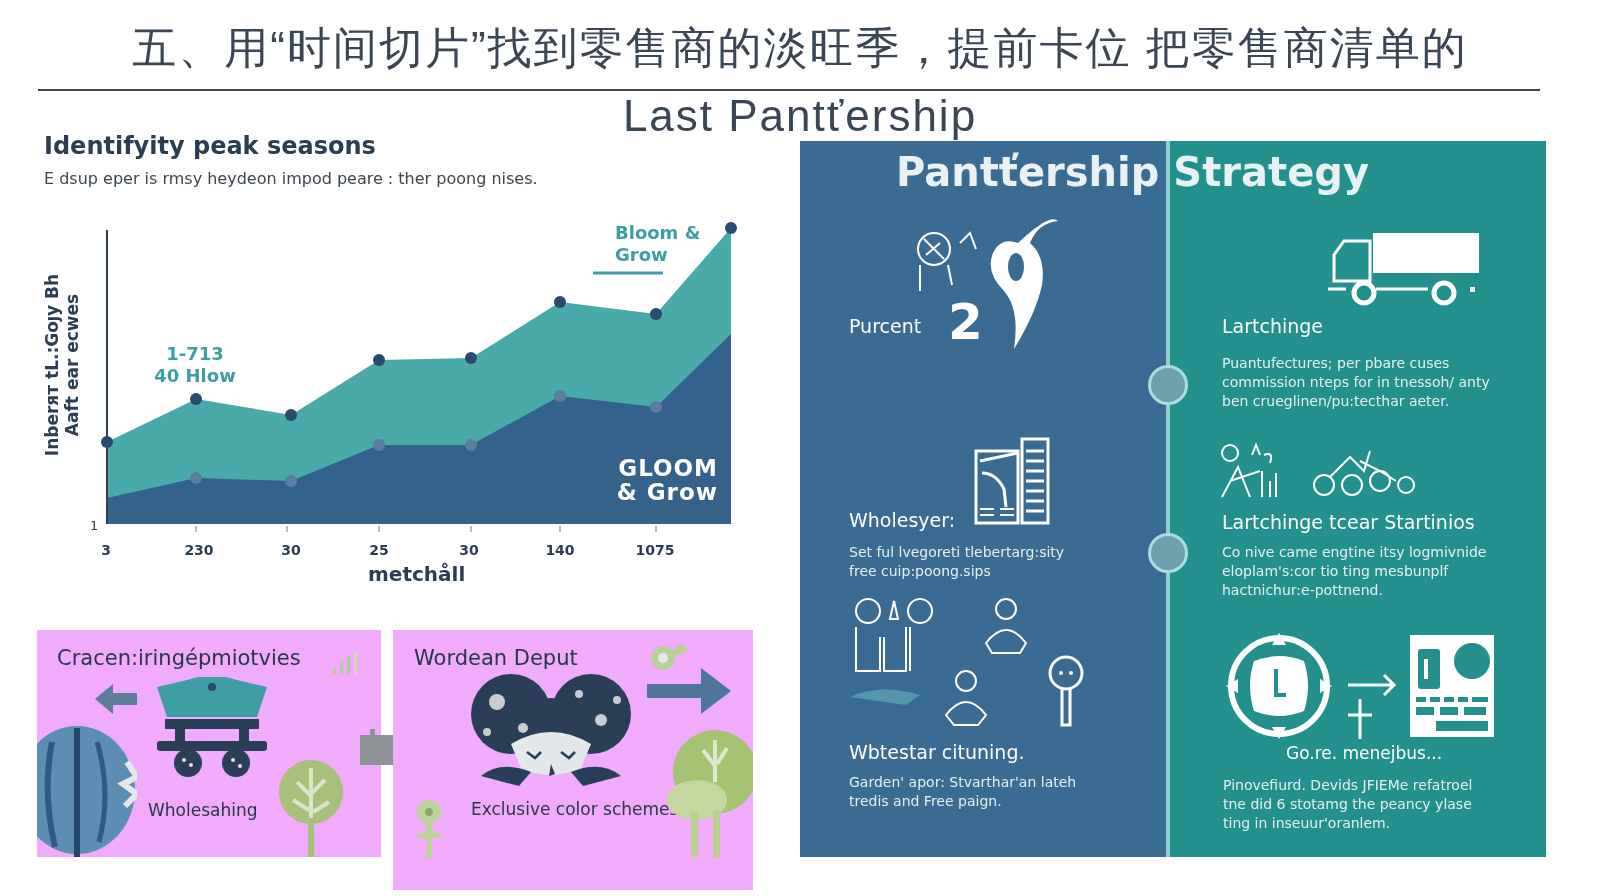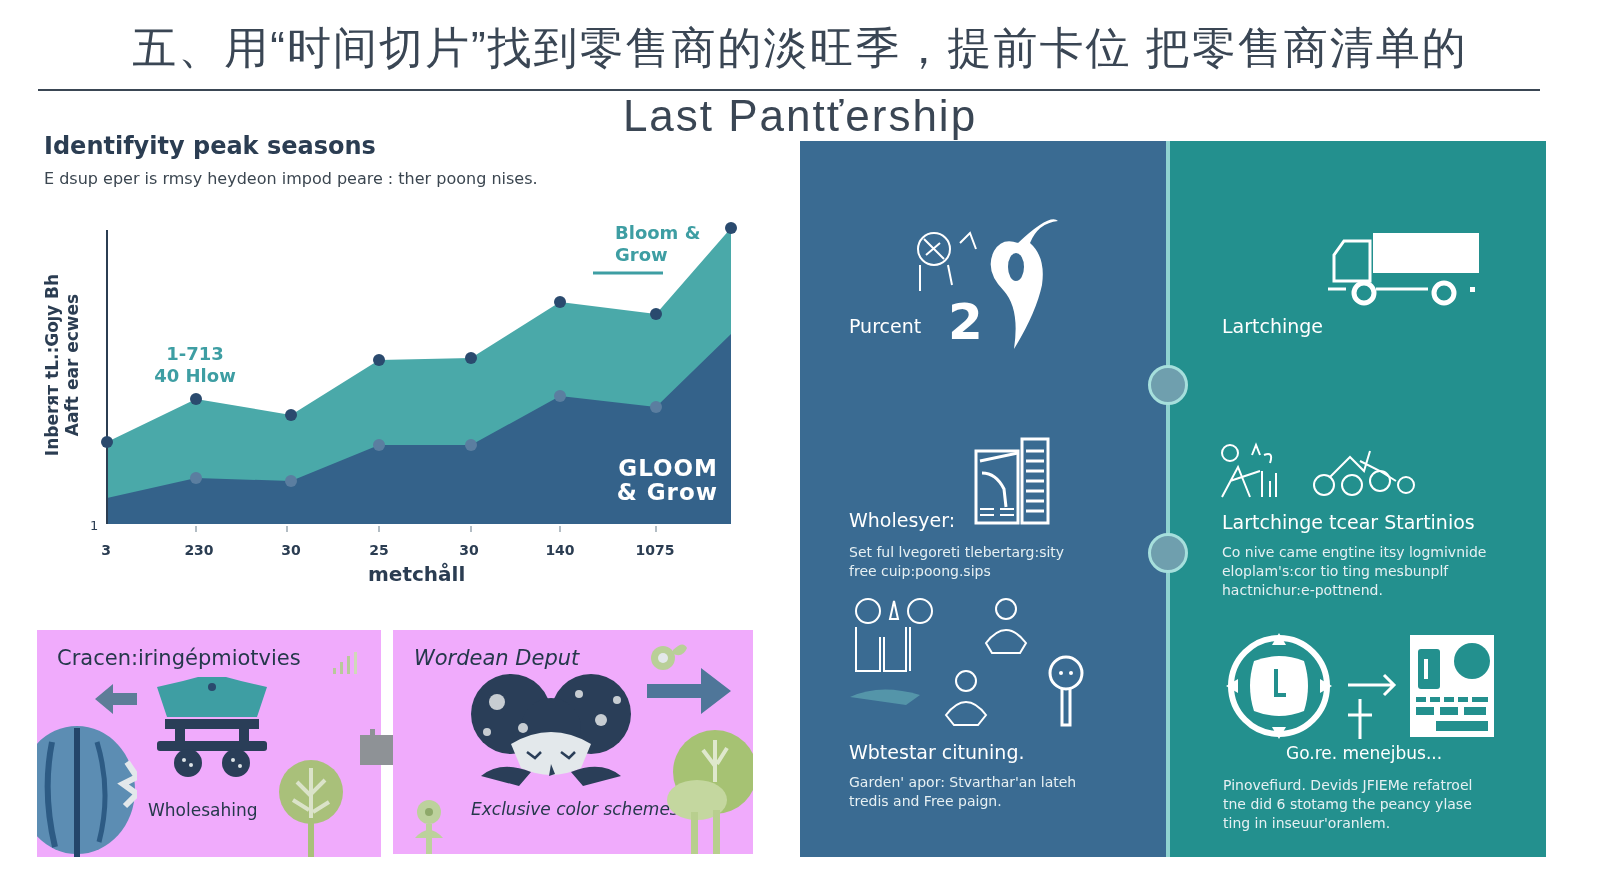--- a/index.html
+++ b/index.html
@@ -157,21 +157,21 @@
     <path d="M34,10 L34,60 M20,24 L34,38 M48,22 L34,36 M16,42 L32,52 M52,44 L36,54" stroke="#dbe3c9" stroke-width="4"></path>
     <rect x="31" y="60" width="6" height="40" fill="#a9c07a"></rect>
   </svg>
 </div>
 
 <svg style="position:absolute; left:360px; top:727px;" width="55" height="38">
   <rect x="0" y="8" width="55" height="30" fill="#8e9296"></rect>
   <rect x="10" y="2" width="5" height="8" fill="#8e9296"></rect>
 </svg>
 
-<div class="card" style="left:393px; top:630px; width:360px; height:224px;font-style:italic;">
+<div class="card" style="left:393px; top:630px; width:360px; height:260px;">
   <div class="card-title" style="left:21px; top:16px;">Wordean Deput</div>
   <svg style="position:absolute; left:252px; top:8px;" width="44" height="36">
     <circle cx="18" cy="20" r="12" fill="#b9cf98"></circle>
       <circle cx="18" cy="20" r="5" fill="#e3e8eb"></circle>
     <path d="M28,12 Q38,2 42,10 Q38,20 28,16 Z" fill="#b9cf98"></path>
   </svg>
   <svg style="position:absolute; left:254px; top:36px;" width="86" height="50">
     <polygon points="0,18 54,18 54,2 84,25 54,48 54,32 0,32" fill="#4f7699"></polygon>
   </svg>
   <svg style="position:absolute; left:68px; top:42px;" width="180" height="120">
@@ -205,20 +205,21 @@
   </svg>
 </div>
 
 <div class="panel">
   <div class="panel-left"></div>
   <div class="panel-right"></div>
   <div class="timeline"></div>
   <div class="tl-node" style="top:224px;"></div>
   <div class="tl-node" style="top:392px;"></div>
 
+  <div class="panel-title">Pantťership Strategy</div>
 
   <svg style="position:absolute; left:112px; top:84px;" width="72" height="70">
     <circle cx="22" cy="24" r="16" fill="none" stroke="#fff" stroke-width="2"></circle>
     <path d="M12,14 L32,34 M14,30 L28,18" stroke="#fff" stroke-width="2"></path>
     <path d="M8,40 L8,66 M36,40 L40,60" stroke="#fff" stroke-width="2"></path>
     <path d="M48,18 L58,8 L64,24" stroke="#fff" stroke-width="2" fill="none"></path>
   </svg>
   <svg style="position:absolute; left:180px; top:72px;" width="80" height="140">
     <path d="M38,30 Q70,0 78,8 Q58,10 50,30 Q66,44 62,72 Q56,100 34,136 Q40,96 24,78 Q4,58 14,38 Q22,24 38,30 Z" fill="#fff"></path>
     <ellipse cx="36" cy="54" rx="8" ry="14" fill="#3a6b92"></ellipse>
@@ -229,20 +230,25 @@
   <svg style="position:absolute; left:528px; top:88px;" width="155" height="80">
     <rect x="45" y="4" width="106" height="40" fill="#fff"></rect>
     <path d="M42,12 L16,12 L6,26 L6,52 L42,52 Z" fill="none" stroke="#fff" stroke-width="3"></path>
     <line x1="0" y1="60" x2="18" y2="60" stroke="#fff" stroke-width="3"></line>
     <line x1="48" y1="60" x2="100" y2="60" stroke="#fff" stroke-width="3"></line>
     <circle cx="36" cy="64" r="10" fill="none" stroke="#fff" stroke-width="5"></circle>
     <circle cx="116" cy="64" r="10" fill="none" stroke="#fff" stroke-width="5"></circle>
     <rect x="142" y="58" width="5" height="5" fill="#fff"></rect>
   </svg>
   <div class="sec-h" style="left:422px; top:174px;">Lartchinge</div>
+  <div class="sec-p" style="left:422px; top:213px;">
+    <div>Puantufectures; per pbare cuses</div>
+    <div>commission nteps for in tnessoh/ anty</div>
+    <div>ben crueglinen/pu:tecthar aeter.</div>
+  </div>
 
   <svg style="position:absolute; left:174px; top:296px;" width="80" height="90">
     <rect x="2" y="14" width="42" height="72" fill="none" stroke="#fff" stroke-width="3"></rect>
     <rect x="48" y="2" width="26" height="84" fill="none" stroke="#fff" stroke-width="3"></rect>
     <path d="M52,14 L70,14 M52,24 L70,24 M52,34 L70,34 M52,44 L70,44 M52,54 L70,54 M52,64 L70,64 M52,74 L70,74" stroke="#fff" stroke-width="3"></path>
     <path d="M6,24 L44,16 M8,36 Q22,36 30,52 L32,70" stroke="#fff" stroke-width="3" fill="none"></path>
     <path d="M6,72 L20,72 M6,78 L20,78 M26,72 L40,72 M26,78 L40,78" stroke="#fff" stroke-width="2"></path>
   </svg>
   <div class="sec-h" style="left:49px; top:368px;">Wholesyer:</div>
   <div class="sec-p" style="left:49px; top:402px;">

